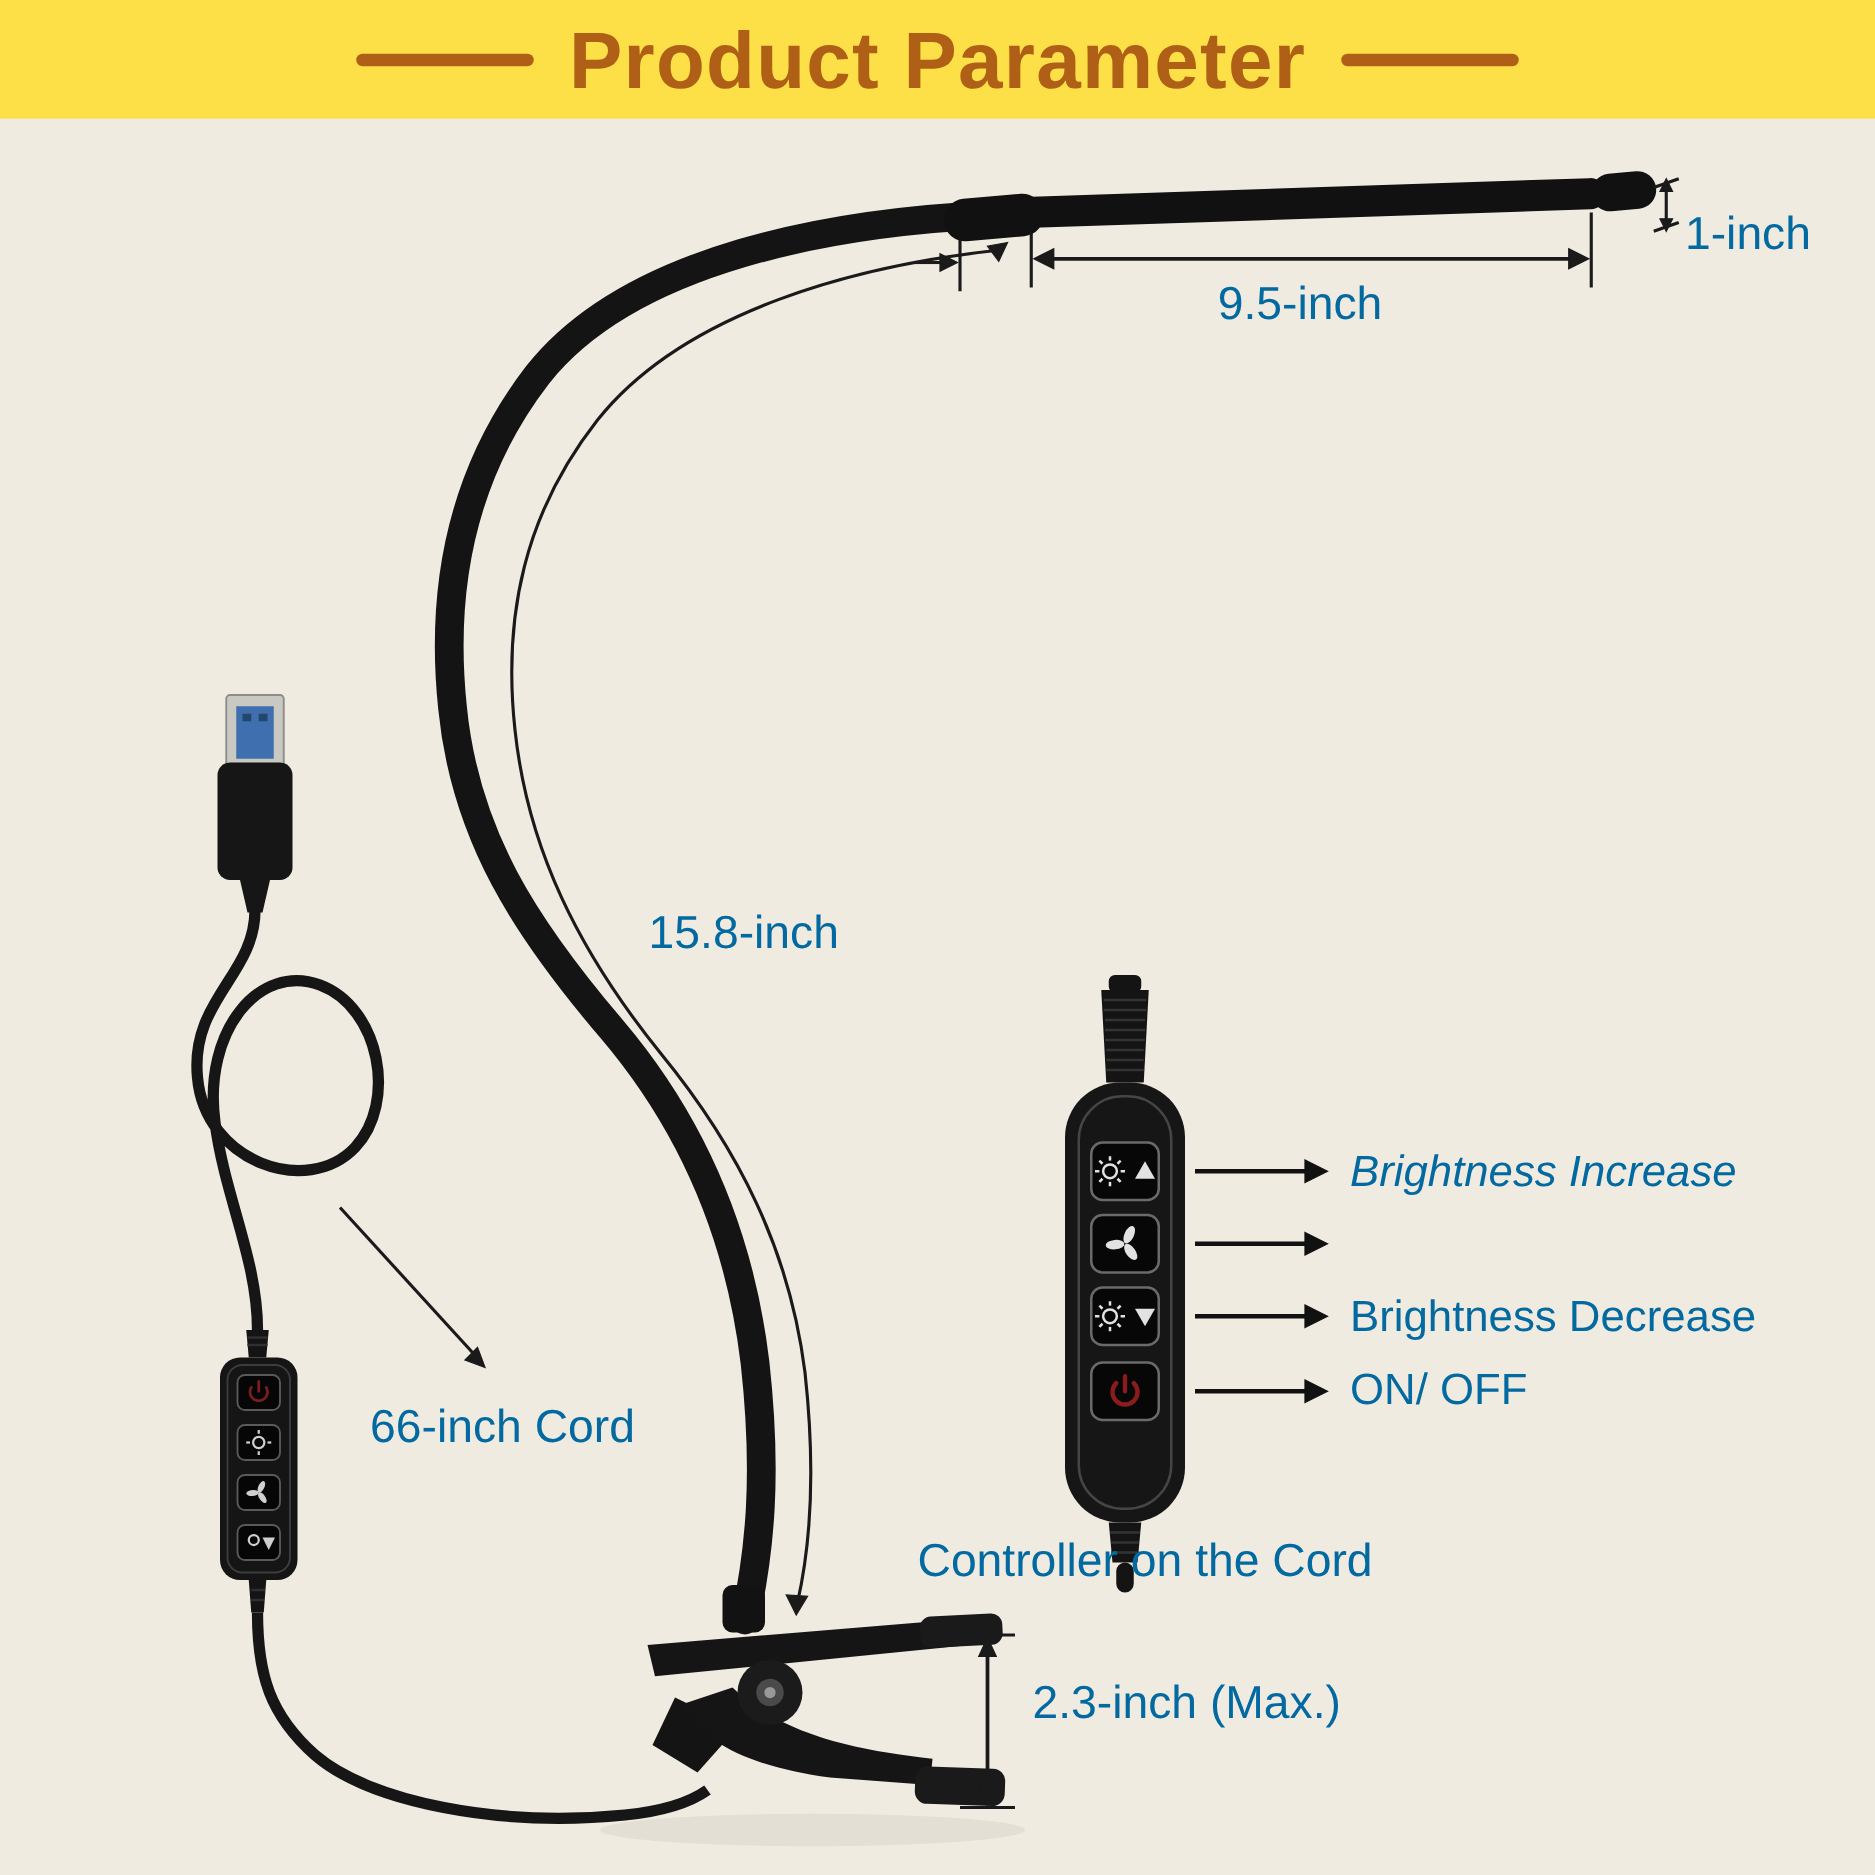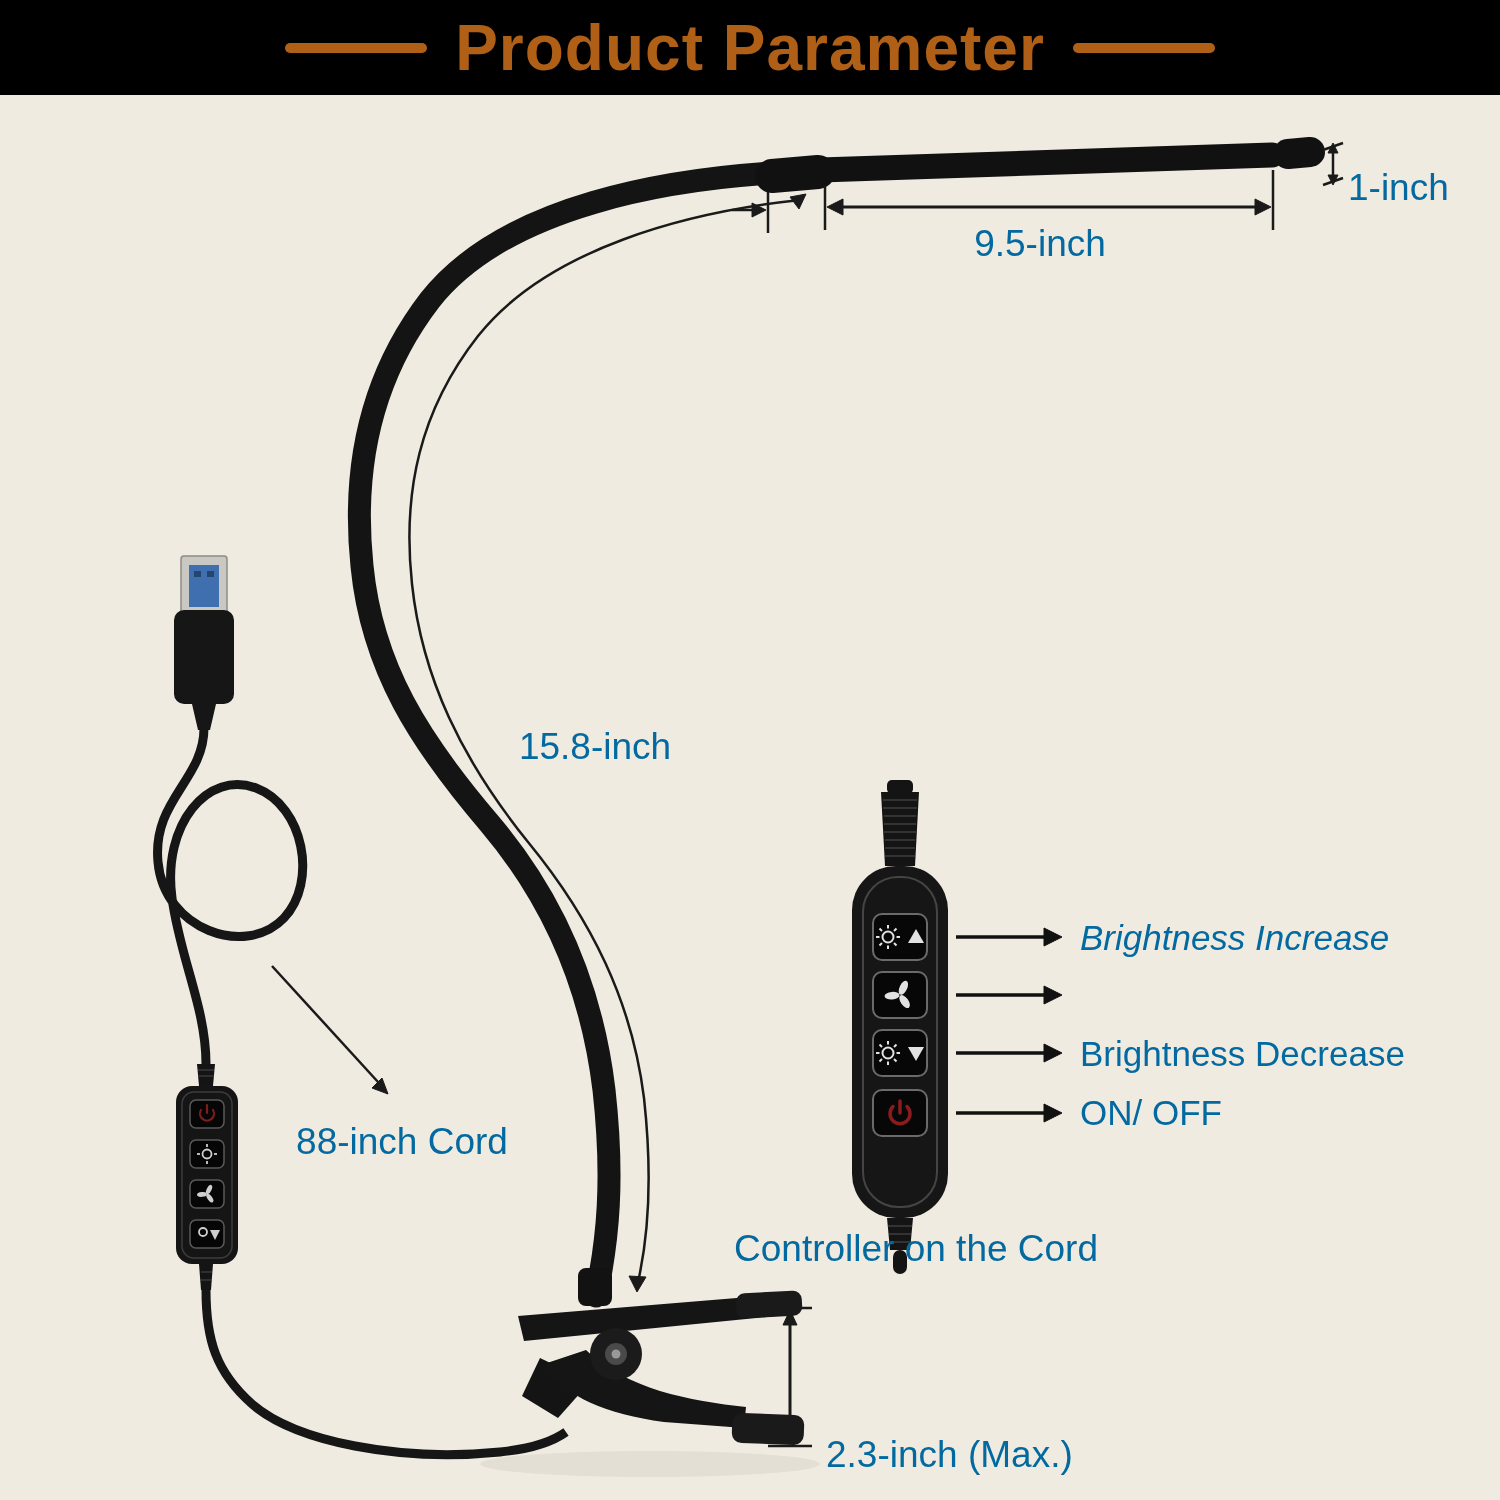--- a/index.html
+++ b/index.html
@@ -2,21 +2,21 @@
 <html><head>
 <meta charset="utf-8">
 <style>
   html,body { margin:0; padding:0; background:#ffffff; }
   .stage {
     position:relative; width:1500px; height:1500px; overflow:hidden;
     background:#ffffff; font-family:"Liberation Sans", sans-serif;
   }
   .bg-panel { position:absolute; left:0; right:0; top:95px; bottom:0; background:#f0ebe1; }
   .title-band {
-    position:absolute; left:0; top:0; width:100%; height:95px; background:#000000;
+    position:absolute; left:0; top:0; width:100%; height:95px; background:#fde047;
     display:flex; align-items:center; justify-content:center; gap:28px;
   }
   .title {
     margin:0; font-size:64px; font-weight:700; letter-spacing:1px; color:#b05f17;
   }
   .dash { width:142px; height:10px; border-radius:6px; background:#b05f17; }
   svg.art { position:absolute; left:0; top:0; }
   .lbl {
     position:absolute; color:#0369a1; font-size:37px; white-space:nowrap; line-height:1;
   }
@@ -213,21 +213,21 @@
       <line x1="956" y1="1053" x2="1046" y2="1053" stroke-width="3.5"></line>
       <polygon points="1062,1053 1044,1044 1044,1062"></polygon>
       <line x1="956" y1="1113" x2="1046" y2="1113" stroke-width="3.5"></line>
       <polygon points="1062,1113 1044,1104 1044,1122"></polygon>
     </g>
   </svg>
 
   <div class="lbl center" style="left:1040px; top:243px;">9.5-inch</div>
   <div class="lbl left" style="left:1348px; top:187px;">1-inch</div>
   <div class="lbl center" style="left:595px; top:746px;">15.8-inch</div>
-  <div class="lbl center" style="left:402px; top:1141px;">88-inch Cord</div>
+  <div class="lbl center" style="left:402px; top:1141px;">66-inch Cord</div>
 
   <div class="lbl left small" style="left:1080px; top:937px;font-style:italic;">Brightness Increase</div>
   <div class="lbl left small" style="left:1080px; top:1053px;">Brightness Decrease</div>
   <div class="lbl left small" style="left:1080px; top:1112px;">ON/ OFF</div>
 
   <div class="lbl left" style="left:734px; top:1248px;">Controller on the Cord</div>
-  <div class="lbl left" style="left:826px; top:1454px;">2.3-inch (Max.)</div>
+  <div class="lbl left" style="left:826px; top:1362px;">2.3-inch (Max.)</div>
 </div>
 
 </body></html>

